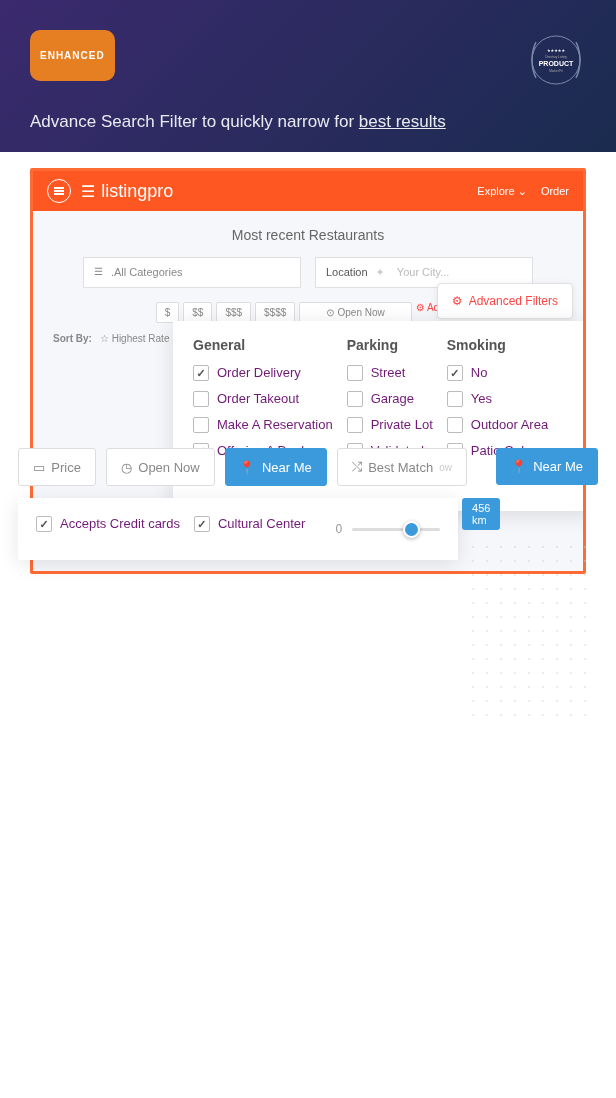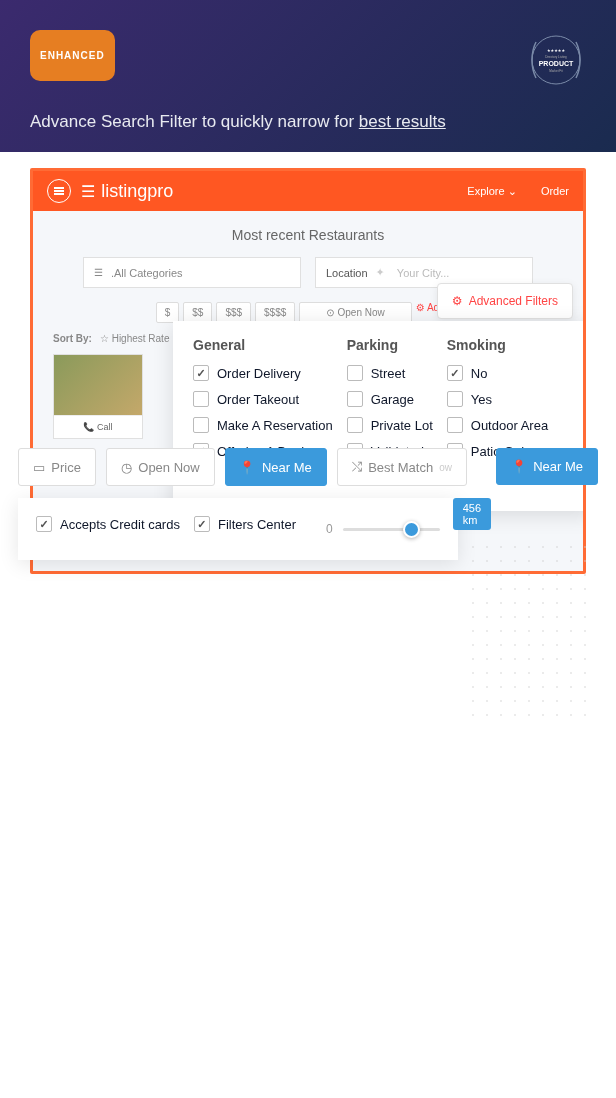--- a/index.html
+++ b/index.html
@@ -11,37 +11,37 @@
 .hero-title{font-size:58px;font-weight:900;letter-spacing:2px;margin-top:6px;line-height:1}
 .hero-sub{font-size:17px;margin-top:31px;color:#e8eaf0}
 .hero-sub u{text-decoration:underline}
 .mockup{background:#ff6b35;margin:16px 30px 0;padding:3px;border-radius:2px}
 .mockup-inner{background:#f5f7fa;padding:0;position:relative}
 .app-header{background:#ff5722;display:flex;align-items:center;padding:8px 14px;color:#fff}
 .menu-icon{width:24px;height:24px;border:1.5px solid #fff;border-radius:50%;display:flex;align-items:center;justify-content:center;margin-right:10px}
 .menu-icon span{display:block;width:10px;height:1.5px;background:#fff;box-shadow:0 -3px 0 #fff,0 3px 0 #fff}
 .logo{display:flex;align-items:center;gap:6px;font-size:18px;font-weight:300}
 .logo-icon{font-size:16px}
-.header-right{margin-left:auto;display:flex;gap:24px;font-size:11px}
+.header-right{margin-left:auto;display:flex;gap:14px;font-size:11px}
 .content{padding:16px 20px;background:#f5f7fa}
 .section-title{text-align:center;font-size:14px;color:#666;margin-bottom:14px;font-weight:400}
 .search-row{display:flex;gap:14px;justify-content:center;padding:0 30px}
-.search-field{flex:1;background:#fff;border:1px solid #e0e0e0;padding:8px 10px;font-size:11px;color:#888;display:flex;align-items:center;gap:8px}
+.search-field{flex:1;background:#fff;border:1px solid #e0e0e0;padding:8px 10px;font-size:11px;color:#888;display:flex;gap:8px}
 .search-field.cat::before{content:'☰';font-size:10px}
 .search-label{color:#555;font-weight:500;font-size:11px}
 .loc-placeholder{color:#bbb;margin-left:4px}
 .price-row{display:flex;gap:4px;justify-content:center;margin-top:14px;font-size:10px;color:#888}
 .price-btn{border:1px solid #ddd;padding:4px 8px;background:#fff;border-radius:2px}
 .open-now-btn{border:1px solid #ddd;padding:4px 26px;background:#fff;border-radius:2px;color:#888}
 .adv-link{color:#f44;font-size:10px}
 .adv-filters-btn{position:absolute;right:10px;top:72px;background:#fff;border:1px solid #e0e0e0;padding:10px 14px;font-size:12px;color:#f44;border-radius:4px;box-shadow:0 2px 8px rgba(0,0,0,.08);display:flex;align-items:center;gap:6px}
 .filter-panel{position:absolute;top:110px;left:140px;right:-10px;background:#fff;box-shadow:0 4px 20px rgba(0,0,0,.12);padding:16px 20px;z-index:10}
 .filter-cols{display:flex;gap:14px}
 .filter-col h4{font-size:14px;color:#555;font-weight:600;margin-bottom:12px}
-.check-item{display:flex;align-items:center;gap:8px;margin-bottom:10px;font-size:13px;color:#0f172a}
+.check-item{display:flex;align-items:flex-start;gap:8px;margin-bottom:10px;font-size:13px;color:#701a75}
 .checkbox{width:16px;height:16px;border:1.5px solid #bbb;border-radius:2px;display:flex;align-items:center;justify-content:center;flex-shrink:0}
 .checkbox.checked{background:#fff;color:#555}
 .checkbox.checked::after{content:'✓';font-size:11px;font-weight:bold}
 .sort-bar{display:flex;align-items:center;gap:8px;font-size:10px;color:#888;padding:10px 0}
 .listing-card{background:#fff;border:1px solid #e0e0e0;width:90px;padding:0;font-size:9px}
 .listing-img{width:100%;height:60px;background:linear-gradient(135deg,#8a9a5b,#c4a86a);position:relative}
 .call-btn{text-align:center;padding:6px;border-top:1px solid #eee;color:#666;font-size:9px}
 .btn-row{position:absolute;top:448px;left:18px;right:18px;display:flex;gap:10px;z-index:20}
 .filter-btn{background:#fff;border:1px solid #ddd;padding:10px 14px;font-size:13px;color:#888;border-radius:3px;display:flex;align-items:center;gap:6px}
 .filter-btn.active{background:#3b9adc;color:#fff;border-color:#3b9adc}
@@ -112,24 +112,20 @@
           <span class="adv-link">⚙ <span>Advanc</span></span>
         </div>
         <div class="adv-filters-btn">
             <span>⚙</span>
             <span>Advanced Filters</span>
           </div>
         <div class="sort-bar">
           <b>Sort By:</b>
           <span>☆ <span>Highest Rate</span></span>
         </div>
-        <div class="listing-card">
-          <div class="listing-img"></div>
-          <div class="call-btn">📞 <span>Call</span></div>
-        </div>
       </div>
 
       <div class="filter-panel">
         <div class="filter-cols">
           <div class="filter-col">
             <h4>General</h4>
             <div class="check-item">
                 <span class="checkbox checked"></span>
                 <span>Order Delivery</span>
               </div>
@@ -219,21 +215,21 @@
 </div>
 
 <div class="bottom-panel">
   <div class="bottom-checks">
     <div class="check-item">
         <span class="checkbox checked"></span>
         <span>Accepts Credit cards</span>
       </div>
     <div class="check-item">
         <span class="checkbox checked"></span>
-        <span>Filters Center</span>
+        <span>Cultural Center</span>
       </div>
   </div>
   <div class="slider-area">
     <span style="font-size:12px;color:#999">0</span>
     <div class="slider-track">
       <div class="slider-bubble">456 km</div>
       <div class="slider-thumb"></div>
     </div>
   </div>
 </div>

